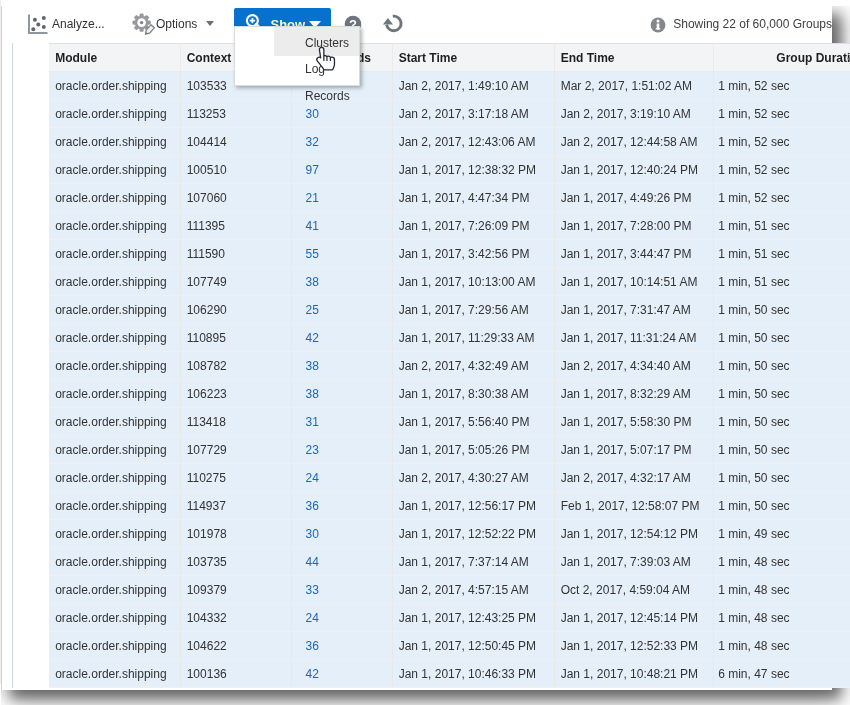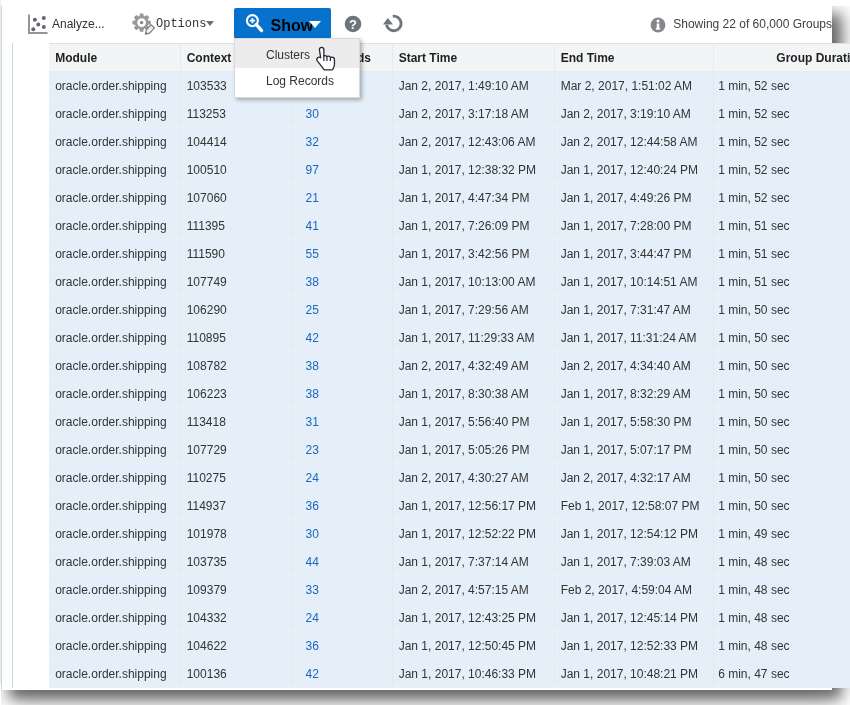--- a/index.html
+++ b/index.html
@@ -9,25 +9,25 @@
     position:absolute; left:0; top:0; width:831px; height:684px;
     background:#fff; border-left:1px solid #c9d5df;
     box-shadow: 9px 9px 12px rgba(0,0,0,0.47), 7px 7px 26px rgba(0,0,0,0.32);
   }
   
   #toolbar { position:absolute; left:0; top:0; right:0; height:37px; background:#fff; }
   .tbtxt { font-size:12px; color:#333; }
   #analyze { position:absolute; left:25px; top:8px; }
   #analyzeTxt { position:absolute; left:50px; top:11px; }
   #gear { position:absolute; left:130px; top:7px; }
-  #optionsTxt { position:absolute; left:154px; top:11px;font-family:Liberation Mono, monospace; }
+  #optionsTxt { position:absolute; left:154px; top:11px; }
   #optCaret { position:absolute; left:204px; top:15px; width:0; height:0;
     border-left:4.5px solid transparent; border-right:4.5px solid transparent; border-top:5.5px solid #67727c; }
   #showBtn { position:absolute; left:232px; top:2px; width:97px; height:31px; background:#0672cd; border-radius:2px; }
-  #showTxt { position:absolute; left:36.5px; top:9px; color:#000000; font-size:16px; font-weight:bold; }
+  #showTxt { position:absolute; left:36.5px; top:9px; color:#fef9c3; font-size:13px; font-weight:bold; }
   #showCaret { position:absolute; left:75px; top:13px; width:0; height:0;
     border-left:6px solid transparent; border-right:6px solid transparent; border-top:7px solid #fff; }
   #helpIco { position:absolute; left:342px; top:9px; }
   #refreshIco { position:absolute; left:380px; top:7px; }
   #infoIco { position:absolute; left:648px; top:11px; }
   #showingTxt { position:absolute; right:0px; top:10.5px; font-size:12px; color:#404040; }
   
   #tbl { position:absolute; left:10px; top:37px; width:816px; }
   table { border-collapse:collapse; table-layout:fixed; width:816px; font-size:12px; color:#333;margin-left:36px; }
   col.c1{width:131px;} col.c2{width:111px;} col.c3{width:101px;} col.c4{width:162px;} col.c5{width:159px;} col.c6{width:152px;}
@@ -41,22 +41,22 @@
     height:28px; background:#e4effa; border-bottom:1px solid #f0f0ee; border-right:1px solid #eae8e4;
     padding:0 0 0 6.2px; white-space:nowrap; overflow:hidden;
   }
   tbody td:last-child { border-right:none; padding-left:4.7px; }
   td.cnt { padding-left:14px; }
   a.lnk { color:#1c66bb; text-decoration:none; }
   #sortTri { position:absolute; right:6px; top:14px; width:0; height:0;
     border-left:6.5px solid transparent; border-right:6.5px solid transparent; border-top:8px solid #6b7278; }
   #tbl { border-left:1px solid #ccd6de; }
   
-  #menu { position:absolute; left:234px; top:38px; width:126px; background:#fff;
-    border:1px solid #d9dcde; box-shadow:2px 2px 4px rgba(0,0,0,0.3); z-index:50; }
+  #menu { position:absolute; left:234px; top:26px; width:126px; background:#fff;
+    border:1px solid #d9dcde; box-shadow:2px 2px 4px rgba(0,0,0,0.3); z-index:50;padding-left:39px; }
   .mi { height:29px; line-height:32px; font-size:12px; color:#333; padding-left:31px; }
   .mi + .mi { line-height:27px; }
   .mi.hl { background:#ececec; }
   #cursor { position:absolute; left:314px; top:45.5px; z-index:60; }
 </style>
 </head>
 <body>
 <div id="leftstrip" style="position:absolute;left:0;top:0;width:1px;height:684px;background:#eeeeee;"></div>
 <div id="winwrap">
     <div id="win">
@@ -269,21 +269,21 @@
               <td class="cnt"><a class="lnk">44</a></td>
               <td>Jan 1, 2017, 7:37:14 AM</td>
               <td>Jan 1, 2017, 7:39:03 AM</td>
               <td>1 min, 48 sec</td>
             </tr>
 <tr>
               <td>oracle.order.shipping</td>
               <td>109379</td>
               <td class="cnt"><a class="lnk">33</a></td>
               <td>Jan 2, 2017, 4:57:15 AM</td>
-              <td>Feb 2, 2017, 4:59:04 AM</td>
+              <td>Oct 2, 2017, 4:59:04 AM</td>
               <td>1 min, 48 sec</td>
             </tr>
 <tr>
               <td>oracle.order.shipping</td>
               <td>104332</td>
               <td class="cnt"><a class="lnk">24</a></td>
               <td>Jan 1, 2017, 12:43:25 PM</td>
               <td>Jan 1, 2017, 12:45:14 PM</td>
               <td>1 min, 48 sec</td>
             </tr>

